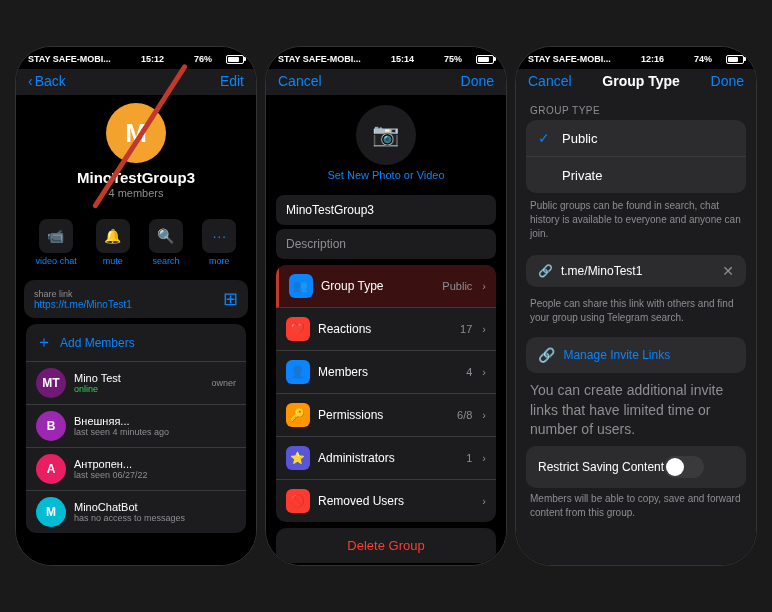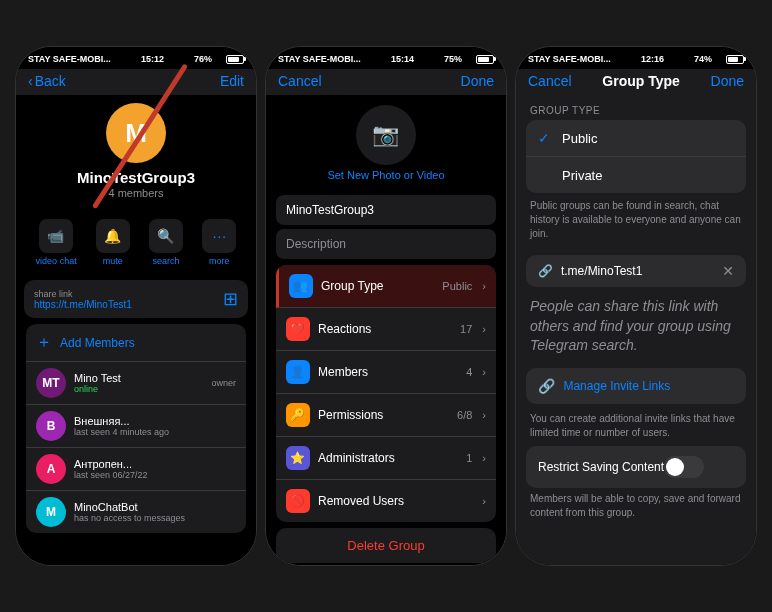--- a/index.html
+++ b/index.html
@@ -256,34 +256,34 @@
       margin: 6px 10px;
       background: #2c2c2e;
       border-radius: 10px;
       padding: 8px 12px;
       display: flex; align-items: center; gap: 8px;
     }
     .link-icon { color: #8e8e93; font-size: 12px; }
     .link-value { color: #fff; font-size: 12px; flex: 1; }
     .link-clear { color: #8e8e93; font-size: 14px; }
     .link-description {
-      color: #8e8e93; font-size: 14px; padding: 4px 14px 8px; line-height: 1.4; font-style: italic;
+      color: #8e8e93; font-size: 10px; padding: 4px 14px 8px; line-height: 1.4;
     }
 
     .manage-invite-btn {
       margin: 4px 10px;
       background: #2c2c2e;
       border-radius: 10px;
       padding: 10px 12px;
       display: flex; align-items: center; gap: 8px;
     }
     .manage-invite-icon { color: #0a84ff; font-size: 14px; }
     .manage-invite-label { color: #0a84ff; font-size: 12px; }
     .manage-invite-desc {
-      color: #8e8e93; font-size: 10px; padding: 4px 14px 6px; line-height: 1.4;
+      color: #8e8e93; font-size: 14px; padding: 4px 14px 6px; line-height: 1.4;
     }
 
     .forwarding-header {
       color: #8e8e93; font-size: 10px; padding: 8px 14px 4px;
       text-transform: uppercase; letter-spacing: 0.5px;
     }
     .restrict-saving-row {
       margin: 0 10px;
       background: #2c2c2e;
       border-radius: 10px;

